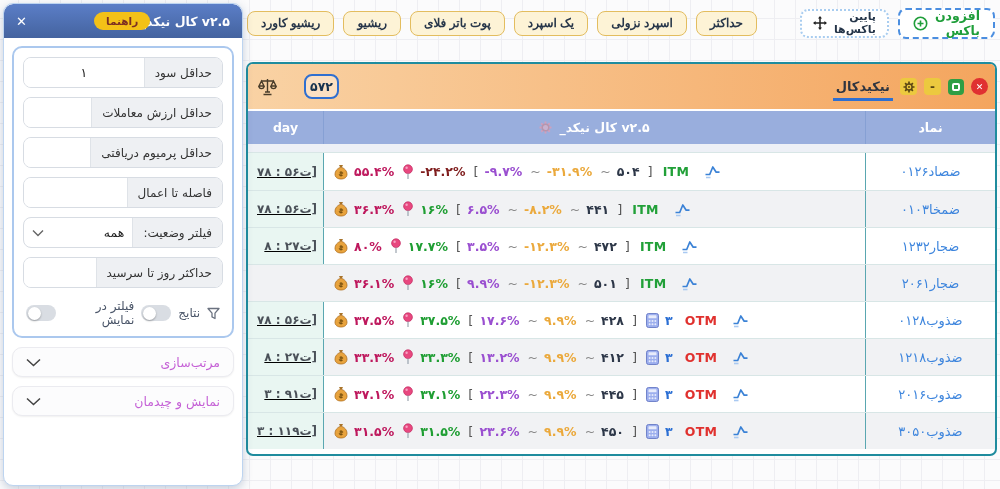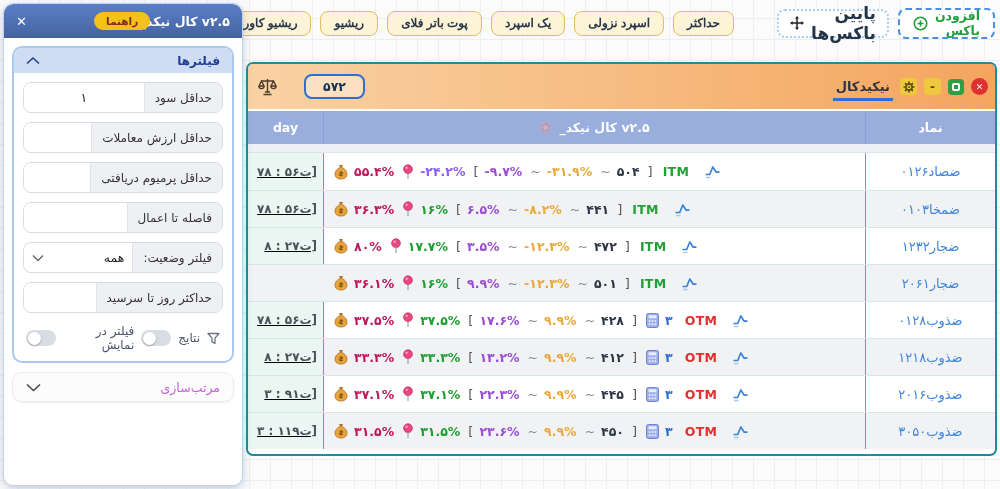--- a/index.html
+++ b/index.html
@@ -10,21 +10,21 @@
     background-size:21px 21px; background-position:-3px -3px; }
 
   
   .toolbar { position:absolute; top:7px; right:5px; left:248px; height:32px;
     display:flex; direction:rtl; align-items:center; gap:9px; }
   .addbox-btn { display:flex; direction:ltr; align-items:center; gap:7px; background:#fff;
     border:2px dashed #4b8ee0; border-radius:8px; height:31px; padding:0 13px;
     color:#1f9e3a; font-size:12.5px; font-weight:bold; cursor:pointer; }
   .move-btn { display:flex; direction:ltr; align-items:center; gap:7px; background:#fff;
     border:2px dotted #a9cdf0; border-radius:8px; height:29px; padding:0 11px;
-    color:#253549; font-size:17px; font-weight:bold; cursor:pointer; }
+    color:#253549; font-size:11px; font-weight:bold; cursor:pointer; }
   .sbtn { background:#fdf3d6; border:1.5px solid #e3bd5f; border-radius:8px; height:25px;
     padding:0 13px; color:#27364a; font-size:12px; font-weight:bold; cursor:pointer; white-space:nowrap; }
   .sbtn.first-gap { margin-right:34px; }
 
   
   .panel { position:absolute; left:3px; top:3px; width:240px; height:483px; background:#fff;
     border:1px solid #bdd4f0; border-radius:10px; box-shadow:0 3px 10px rgba(40,70,120,.25); z-index:20; overflow:hidden; }
   .panel-header { height:34px; background:linear-gradient(180deg,#5b7ec7,#44639f); border-radius:9px 9px 0 0;
     display:flex; align-items:center; padding:0 12px; position:relative; }
   .panel-close { color:#fff; font-size:13px; cursor:pointer; line-height:1; }
@@ -66,21 +66,21 @@
   .tab-title { color:#2f3540; font-size:13px; font-weight:bold; padding:6px 3px 4px;
     border-bottom:3px solid #2f6fd0; cursor:pointer; margin-left:6px; }
   .ic-red { width:17px; height:17px; border-radius:50%; background:#e03131; color:#fff; font-size:9px; font-weight:bold;
     display:flex; align-items:center; justify-content:center; cursor:pointer; }
   .ic-green { width:16px; height:16px; border-radius:4px; background:#2f9e44; display:flex; align-items:center;
     justify-content:center; cursor:pointer; }
   .ic-green i { display:block; width:8px; height:8px; border:2px solid #fff; border-radius:2px; }
   .ic-yellow { width:17px; height:17px; border-radius:4px; background:#ecc93f; color:#5a4714; font-size:12px;
     font-weight:bold; display:flex; align-items:center; justify-content:center; cursor:pointer; }
   .count-badge { border:2px solid #2f6fd0; border-radius:8px; background:rgba(255,255,255,.38);
-    color:#16324f; font-size:12.5px; font-weight:bold; padding:3px 17px; direction:ltr; }
+    color:#16324f; font-size:12.5px; font-weight:bold; padding:3px 4px; direction:ltr; }
   .scale-btn { cursor:pointer; display:flex; align-items:center; }
 
   
   .thead { display:grid; grid-template-columns:130px 1fr 76px; direction:rtl; height:35px;
     background:#99aedd; border-top:2px solid #fff; color:#fff; font-size:12.5px; font-weight:bold; }
   .thead > div { display:flex; align-items:center; justify-content:center; }
   .thead .midh { gap:7px; direction:ltr; }
   .thead .symh { border-left:1px solid #86a0d4; }
   .thead .dayh { border-right:1px solid #86a0d4; }
   .substrip { height:9px; background:#edf0f6; border-bottom:1px solid #d8e6e6; }
@@ -89,21 +89,21 @@
   .trow:nth-child(even) { background:#f1f2f4; }
   .cell { display:flex; align-items:center; }
   .cell.sym { justify-content:center; border-left:1px solid #5aa7b1; }
   .cell.sym span { color:#3d85dd; font-size:13px; cursor:pointer; }
   .cell.day { direction:ltr; justify-content:flex-end; padding-right:6px; border-right:1px solid #5aa7b1;
     background:#e9f6f2; overflow:hidden; white-space:nowrap;text-decoration:underline; }
   .cell.day bdo { color:#4a5058; font-size:12px; font-weight:bold; }
   .cell.mid { direction:ltr; padding-left:10px; gap:6px; font-size:12.5px; font-weight:bold; white-space:nowrap; overflow:hidden; }
   .v.profit { color:#be185d; }
   .v.pinv.green { color:#1f9e33; }
-  .v.pinv.pink { color:#8b5cf6; }
+  .v.pinv.pink { color:#7f1d1d; }
   .v.lo { color:#9a4fd0; }
   .v.hi { color:#eba93c; }
   .v.strike { color:#2d3748; }
   .v.steps { color:#2b6fd4; }
   .br { color:#555; font-weight:normal; font-size:13px; }
   .tld { color:#8a8a8a; font-weight:normal; }
   .tag { font-size:12.5px; font-weight:bold; letter-spacing:.3px; margin-left:4px; }
   .tag.itm { color:#21a038; }
   .tag.otm { color:#e0312e; }
   .calcgrp { display:inline-flex; align-items:center; gap:6px; margin-left:3px; }
@@ -145,28 +145,20 @@
   </div>
 
   <div class="panel">
     <div class="panel-header">
       <span class="panel-close">✕</span>
       <span class="panel-badge">راهنما</span>
       <span class="panel-title">_نیکد‎ کال‎ v۲.۵</span>
     </div>
 
     <div class="filters-box">
-      <div class="filters-bar">
-        <span class="t">فیلترها</span>
-        <span class="ic">
-          <svg width="14" height="9" viewBox="0 0 14 9">
-              <path d="M1 7.5L7 2l6 5.5" fill="none" stroke="#1d3f8f" stroke-width="1.6"></path>
-            </svg>
-        </span>
-      </div>
 
       <div class="frow">
         <input class="inp" value="۱" style="">
         <span class="lbl" dir="rtl">حداقل سود</span>
       </div>
       <div class="frow">
         <input class="inp" value="" style="">
         <span class="lbl" dir="rtl">حداقل ارزش معاملات</span>
       </div>
       <div class="frow">
@@ -205,20 +197,28 @@
         <span class="ic">
           <svg width="13" height="13" viewBox="0 0 13 13">
               <path d="M1 1.5h11L8 6.2v5.3l-3-1.6V6.2z" fill="none" stroke="#6b7280" stroke-width="1.3" stroke-linejoin="round"></path>
             </svg>
         </span>
       </div>
     </div>
 
     <div class="section-bar">
       <span class="t">مرتب‌سازی</span>
+      <span class="ic">
+        <svg width="15" height="9" viewBox="0 0 15 9">
+            <path d="M1 1.5L7.5 7.5 14 1.5" fill="none" stroke="#444" stroke-width="1.5"></path>
+          </svg>
+      </span>
+    </div>
+    <div class="section-bar">
+      <span class="t">نمایش و چیدمان</span>
       <span class="ic">
         <svg width="15" height="9" viewBox="0 0 15 9">
             <path d="M1 1.5L7.5 7.5 14 1.5" fill="none" stroke="#444" stroke-width="1.5"></path>
           </svg>
       </span>
     </div>
 
   </div>
 
   <div class="box">

